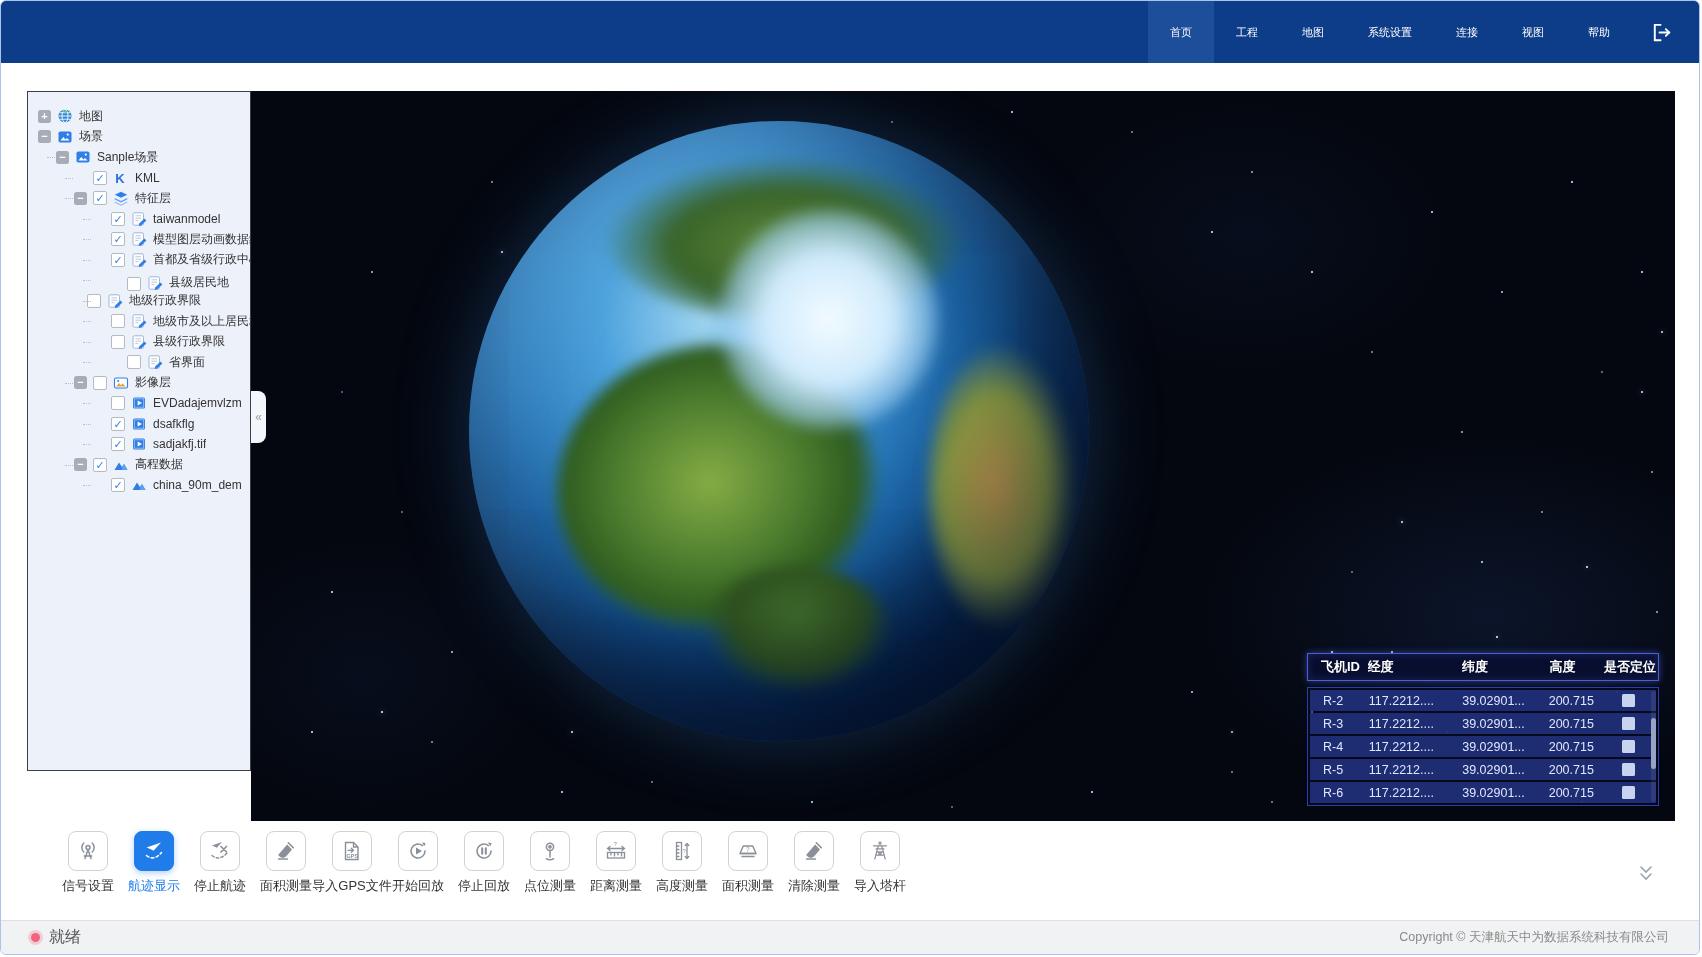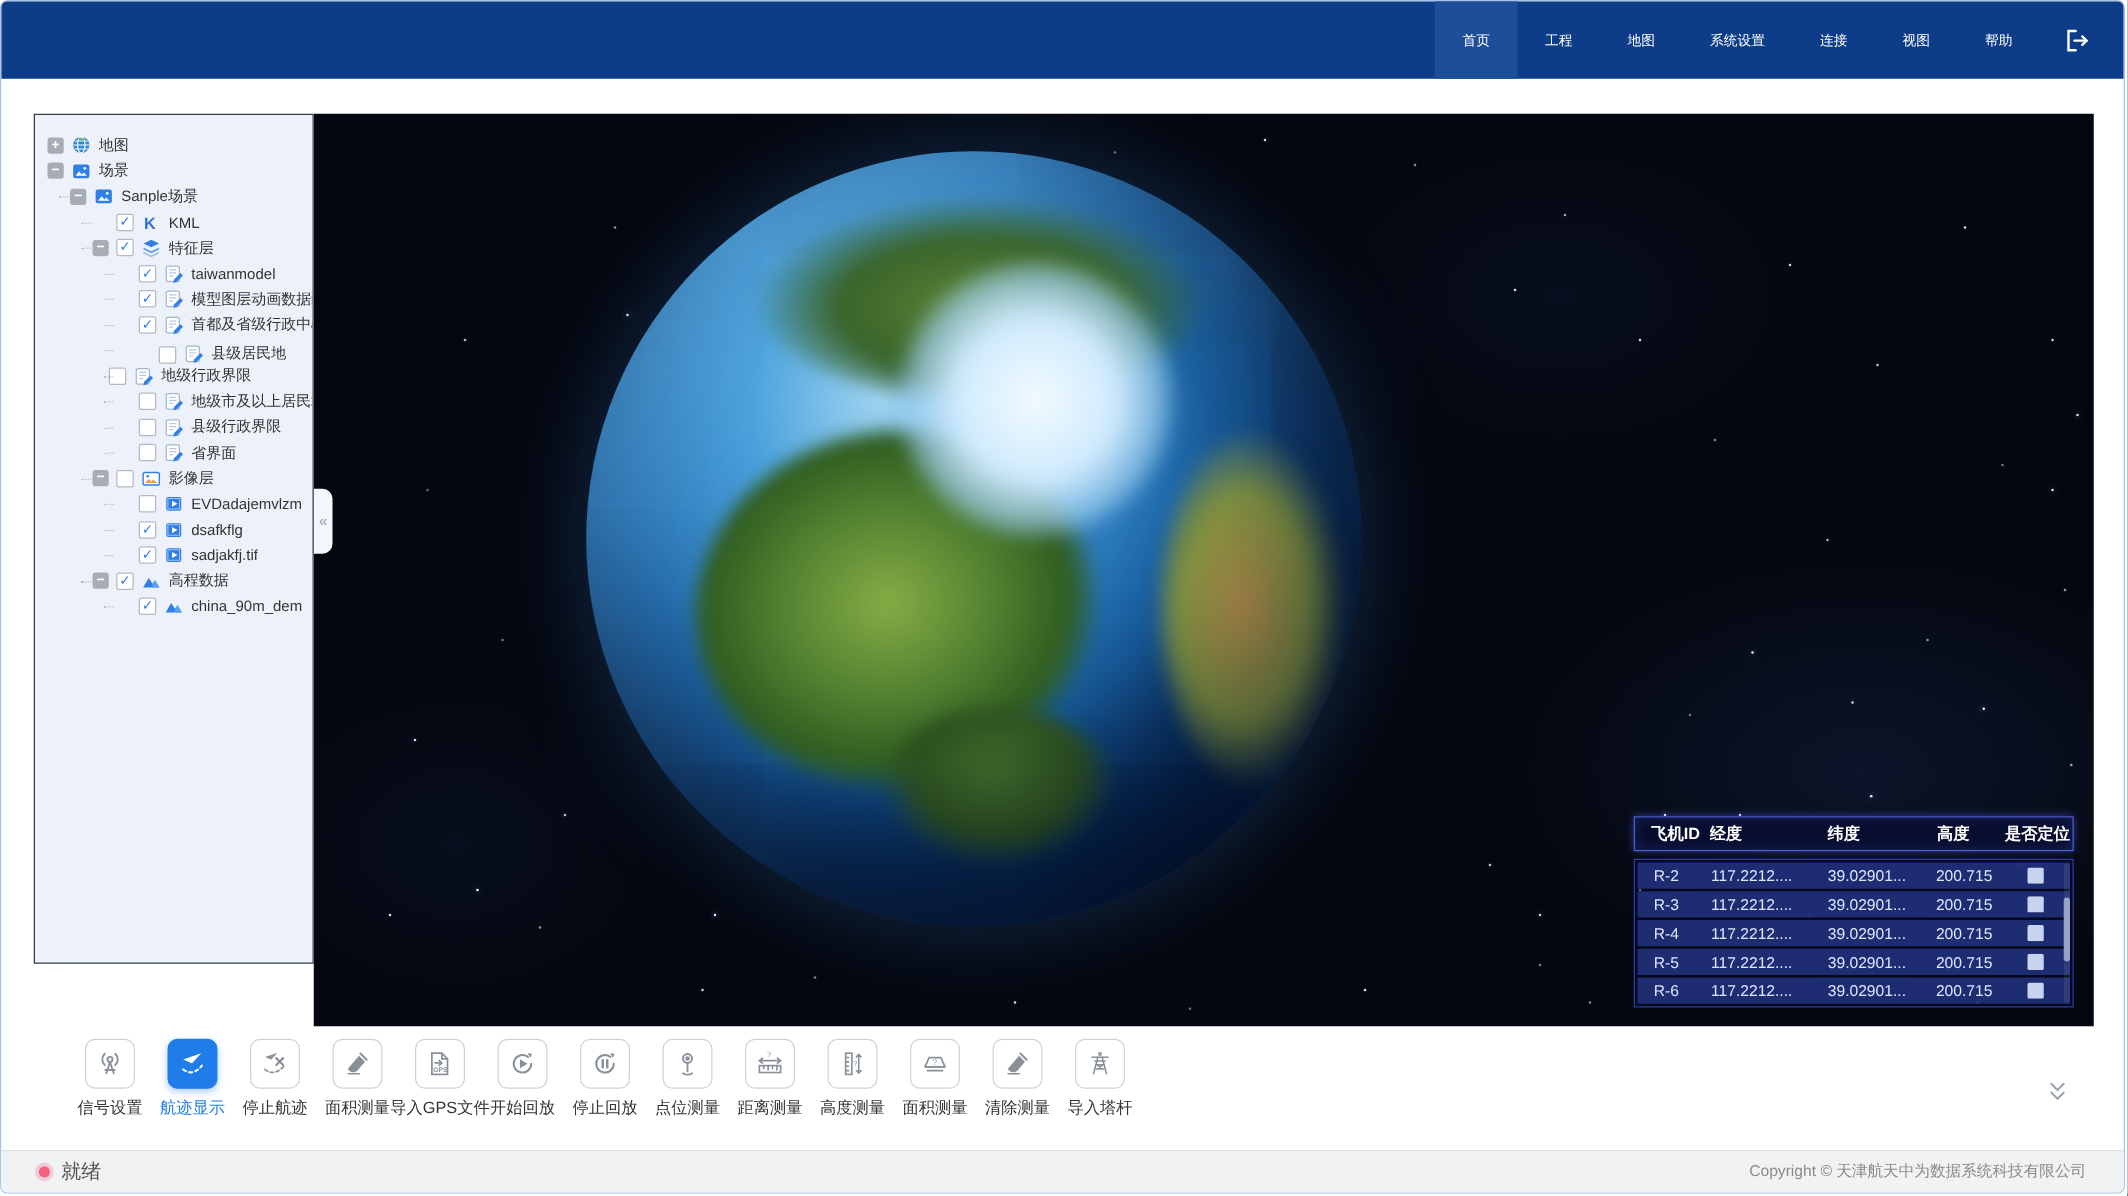--- a/index.html
+++ b/index.html
@@ -311,21 +311,21 @@
           <div class="t-check"></div>
           <span class="t-icon">
             <svg viewBox="0 0 16 16" xmlns="http://www.w3.org/2000/svg">
               <rect x="2" y="1.8" width="10.5" height="12.4" rx="1.5" fill="#fff" stroke="#9fb6d8" stroke-width="1"></rect>
               <path d="M4.4 4.8h5.6M4.4 7.2h5.6M4.4 9.6h3" stroke="#b8c6dd" stroke-width="1"></path>
               <path d="M8.2 12.6l5.2-5.2 2 2-5.2 5.2-2.5.5z" fill="#2f7fe8"></path>
             </svg>
           </span>
           <span class="t-label">县级行政界限</span>
         </div>
-        <div class="tree-row lv3" style="padding-left: 64px; --pl: 64px; position: relative;">
+        <div class="tree-row lv3" style="padding-left: 80px; --pl: 64px; position: relative;">
           <div class="t-slot"></div>
           <div class="t-check"></div>
           <span class="t-icon">
             <svg viewBox="0 0 16 16" xmlns="http://www.w3.org/2000/svg">
               <rect x="2" y="1.8" width="10.5" height="12.4" rx="1.5" fill="#fff" stroke="#9fb6d8" stroke-width="1"></rect>
               <path d="M4.4 4.8h5.6M4.4 7.2h5.6M4.4 9.6h3" stroke="#b8c6dd" stroke-width="1"></path>
               <path d="M8.2 12.6l5.2-5.2 2 2-5.2 5.2-2.5.5z" fill="#2f7fe8"></path>
             </svg>
           </span>
           <span class="t-label">省界面</span>

